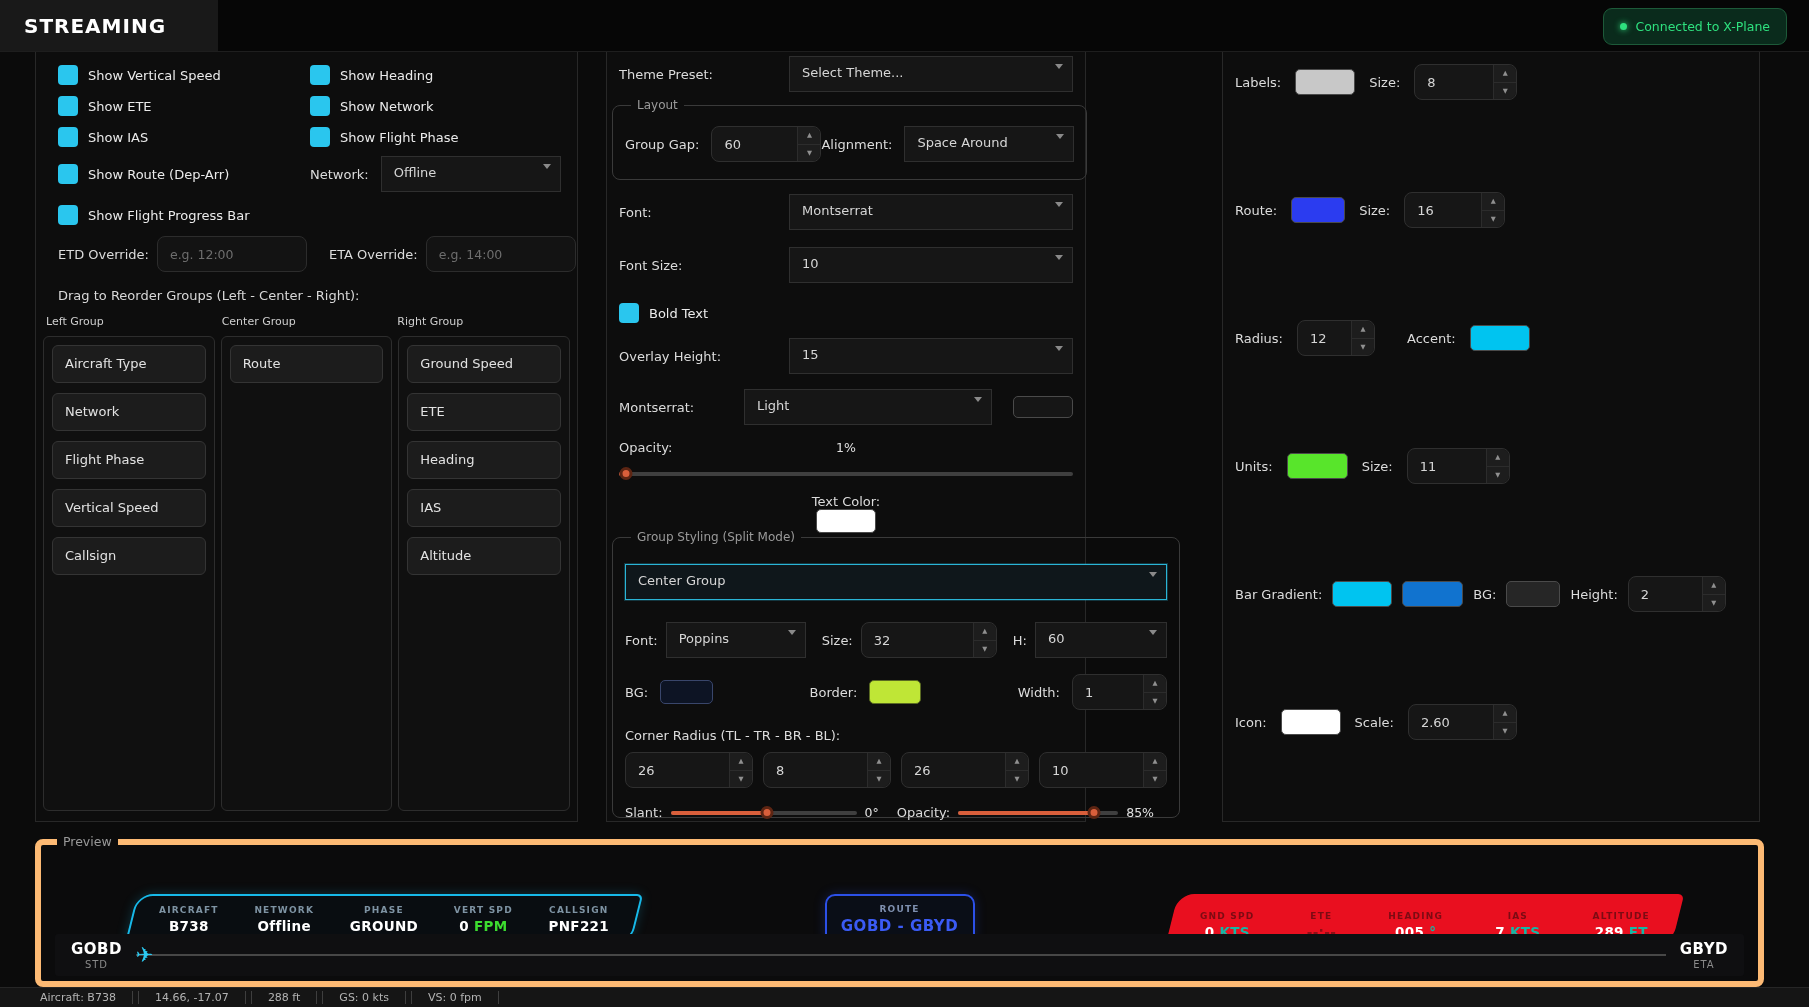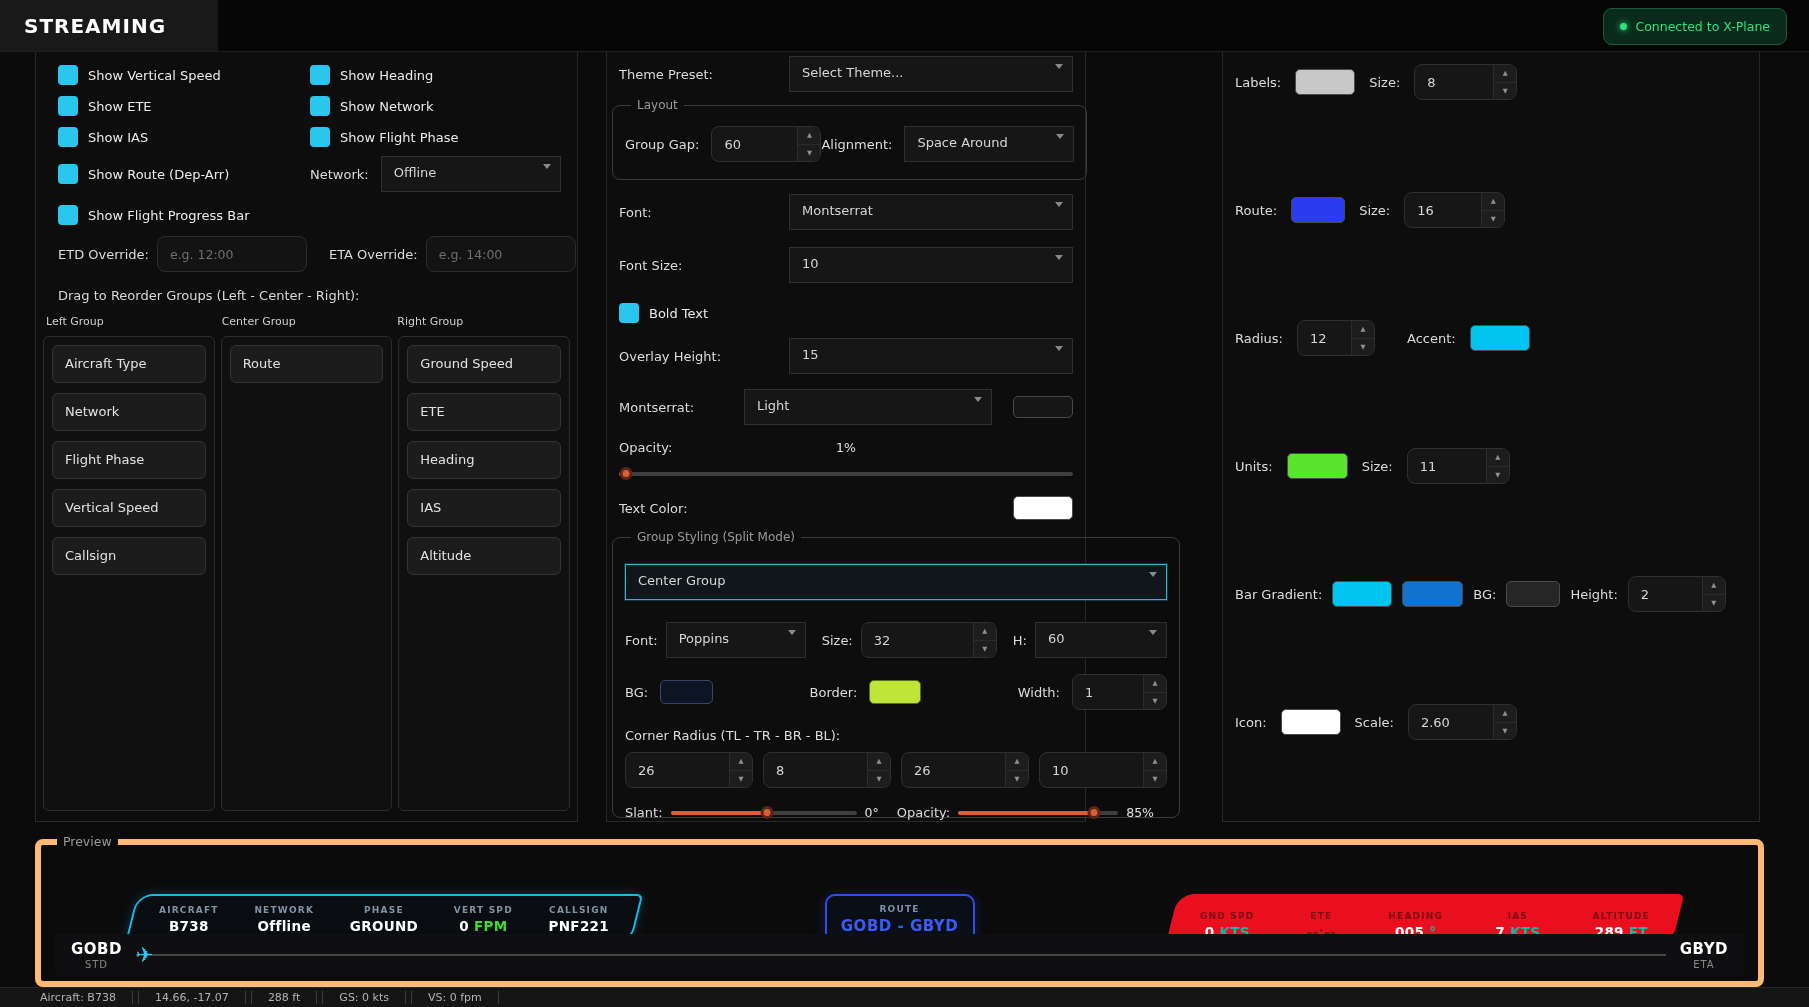--- a/index.html
+++ b/index.html
@@ -64,21 +64,21 @@
   .fs-row { display:flex; align-items:center; margin-top:4px; }
   .m-font { top:142px; height:36px; }
   .m-fontsize { top:195px; height:36px; }
   .m-bold { top:250px; height:22px; }
   .m-oh { top:286px; height:36px; }
   .m-bg { top:337px; height:36px; }
   .m-ophead { top:388px; height:18px; position:absolute; left:12px; right:12px; }
   .op-val { position:absolute; left:50%; transform:translateX(-50%); font-size:12.5px; color:#e0e0e0; top:0; }
   .m-slider { top:414px; height:15px; }
   .m-slider .slider { width:100%; }
-  .m-textcolor { top:442px; height:28px; }
+  .m-textcolor { top:442px; height:28px;flex-direction:column; }
   .m-gs { top:478px; height:288px; }
   .gs-select { margin-top:10px; width:100%; }
   .gs-row1 { display:flex; align-items:center; margin-top:22px; gap:8px; }
   .gs-row2 { display:flex; align-items:center; justify-content:space-between; margin-top:16px; }
   .pair { display:flex; align-items:center; gap:12px; }
   .corner-lbl { margin-top:18px; font-size:13px; color:#dcdcdc; }
   .corner-row { display:flex; gap:10px; margin-top:9px; }
   .corner-row .num { flex:1; }
   .slant-row { display:flex; align-items:center; gap:8px; margin-top:17px; }
   .sl-val { font-size:12.5px; color:#e0e0e0; white-space:nowrap; }

